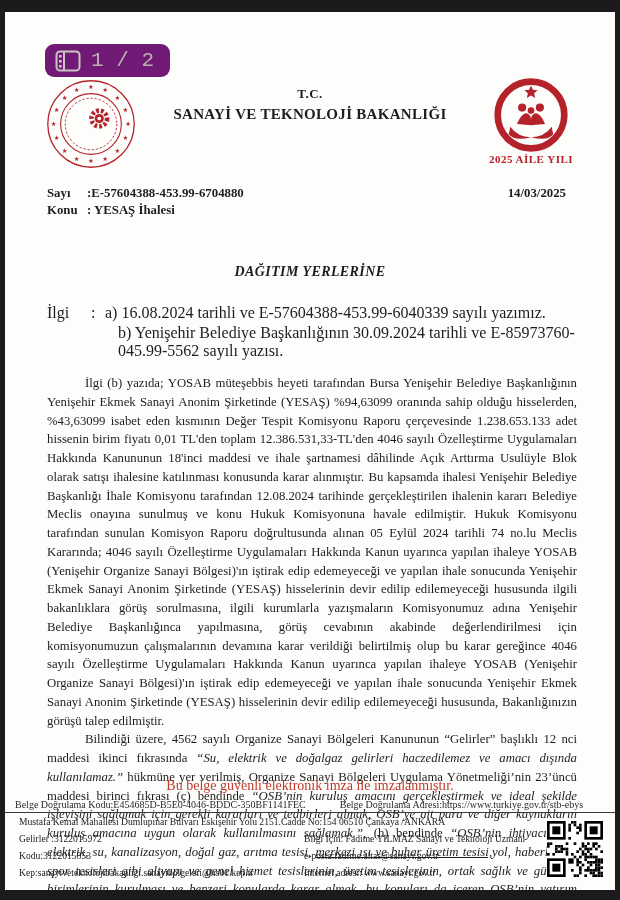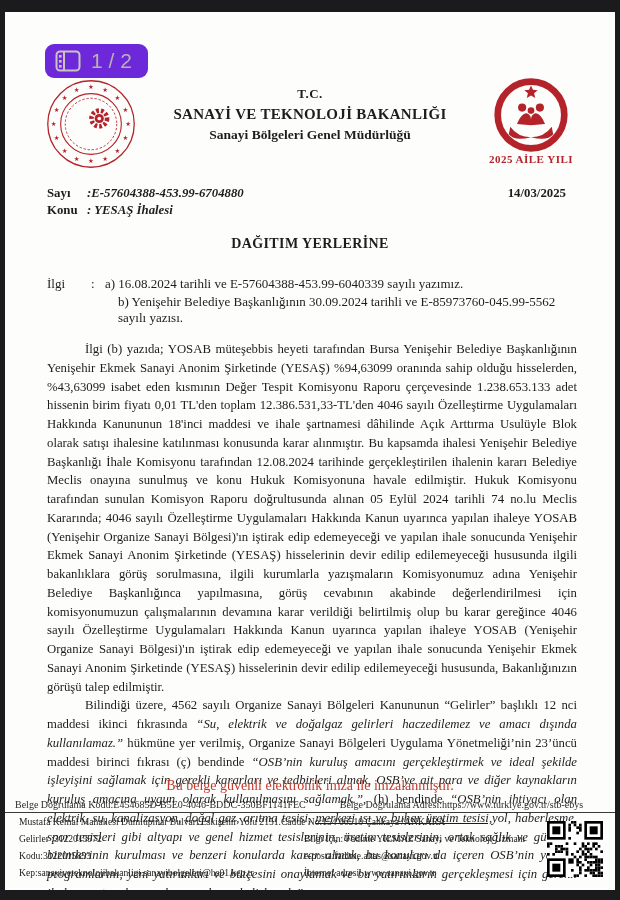--- a/index.html
+++ b/index.html
@@ -2,47 +2,47 @@
 <html style="--brand-red: #b5232a; --signature-red: #c0392b;"><head>
 <meta charset="utf-8">
 <style>
   html,body{margin:0;padding:0;width:620px;height:900px;overflow:hidden;background:#1b1b1d;}
   body{font-family:"Liberation Serif","DejaVu Serif",serif;color:#1d1d1d;position:relative;}
 
   .page{position:absolute;left:5px;right:5px;top:12px;bottom:10px;background:#fdfdfc;overflow:hidden;}
 
   
   .page-indicator{position:absolute;top:32px;left:40px;display:flex;align-items:center;gap:10px;
-    background:#6d28d9;border-radius:9px;padding:5px 16px 5px 10px;
-    font-family:Liberation Sans, sans-serif;color:#b9b3af;font-size:21px;}
+    background:#701a75;border-radius:9px;padding:5px 16px 5px 10px;
+    font-family:Liberation Mono, monospace;color:#b9b3af;font-size:21px;}
   .page-indicator svg{display:block;}
 
   
   .header{display:flex;align-items:flex-start;justify-content:space-between;padding:66px 36px 0 40px;}
   .seal{width:92px;height:92px;flex:0 0 auto;}
   .title-block{flex:1;text-align:center;padding-top:8px;}
   .title-tc{font-weight:bold;font-size:13px;letter-spacing:.5px;}
   .title-ministry{font-weight:bold;font-size:15px;letter-spacing:.3px;margin-top:4px;}
   .title-dept{font-weight:bold;font-size:13.5px;margin-top:4px;}
   .year-logo{width:96px;flex:0 0 auto;text-align:center;}
   .year-logo svg{display:block;margin:0 auto;}
   .year-caption{color:var(--brand-red);font-weight:bold;font-size:11px;letter-spacing:.5px;margin-top:1px;white-space:nowrap;}
 
   
   .meta{padding:16px 49px 0 42px;font-size:12.8px;}
   .meta-row{display:flex;align-items:baseline;}
   .meta-label{font-weight:bold;width:40px;}
-  .meta-value{font-weight:bold;font-style:italic;}
+  .meta-value{font-weight:bold;}
   .meta-date{margin-left:auto;font-weight:bold;}
   .meta-row + .meta-row{margin-top:2px;}
 
-  .doc-heading{text-align:center;font-weight:bold;font-size:14px;letter-spacing:.4px;margin-top:18px;}
-
-  
-  .ilgi{padding:24px 40px 0 42px;font-size:13px;}
+  .doc-heading{text-align:center;font-weight:bold;font-size:14px;letter-spacing:.4px;margin-top:46px;font-style:italic;}
+
+  
+  .ilgi{padding:24px 40px 0 42px;font-size:16px;}
   .ilgi-row{display:flex;}
   .ilgi-label{width:44px;flex:0 0 auto;}
   .ilgi-colon{width:14px;flex:0 0 auto;}
   .ilgi-indent{width:13px;flex:0 0 auto;}
   .ilgi-row + .ilgi-row{margin-top:2px;}
 
   
   .body-text{padding:14px 38px 0 42px;font-size:12.75px;line-height:18.75px;text-align:justify;}
   .body-text p{margin:0;text-indent:38px;}
   .italic{font-style:italic;}
@@ -104,21 +104,20 @@
       <circle cx="50" cy="50" r="28" fill="none" stroke="#b5232a" stroke-width="1" stroke-dasharray="2.5 2"></circle>
       <path d="M46 30 a20 20 0 1 0 0 40 a16.5 16.5 0 1 1 0 -40 z" fill="#b5232a"></path>
       <circle cx="59" cy="44" r="8.5" fill="none" stroke="#b5232a" stroke-width="5" stroke-dasharray="3 2.2"></circle>
       <circle cx="59" cy="44" r="5" fill="#b5232a"></circle>
       <circle cx="59" cy="44" r="2" fill="#fdfdfc"></circle>
     </svg>
 
     <div class="title-block">
       <div class="title-tc">T.C.</div>
       <div class="title-ministry">SANAYİ VE TEKNOLOJİ BAKANLIĞI</div>
-      <div class="title-dept">Sanayi Bölgeleri Genel Müdürlüğü</div>
     </div>
 
     <div class="year-logo">
       <svg width="74" height="74" viewBox="0 0 100 100">
         <circle cx="50" cy="50" r="45" fill="none" stroke="#b5232a" stroke-width="9"></circle>
         <path d="M50 10 l2.6 6 6.4.5 -4.8 4.2 1.5 6.3 -5.7-3.4 -5.7 3.4 1.5-6.3 -4.8-4.2 6.4-.5 z" fill="#b5232a"></path>
         <circle cx="38" cy="40" r="5.5" fill="#b5232a"></circle>
         <circle cx="62" cy="40" r="5.5" fill="#b5232a"></circle>
         <circle cx="50" cy="44" r="4.5" fill="#b5232a"></circle>
         <path d="M31 62 q7-16 14-14 q5 2 5 8 l0 8 z" fill="#b5232a"></path>

